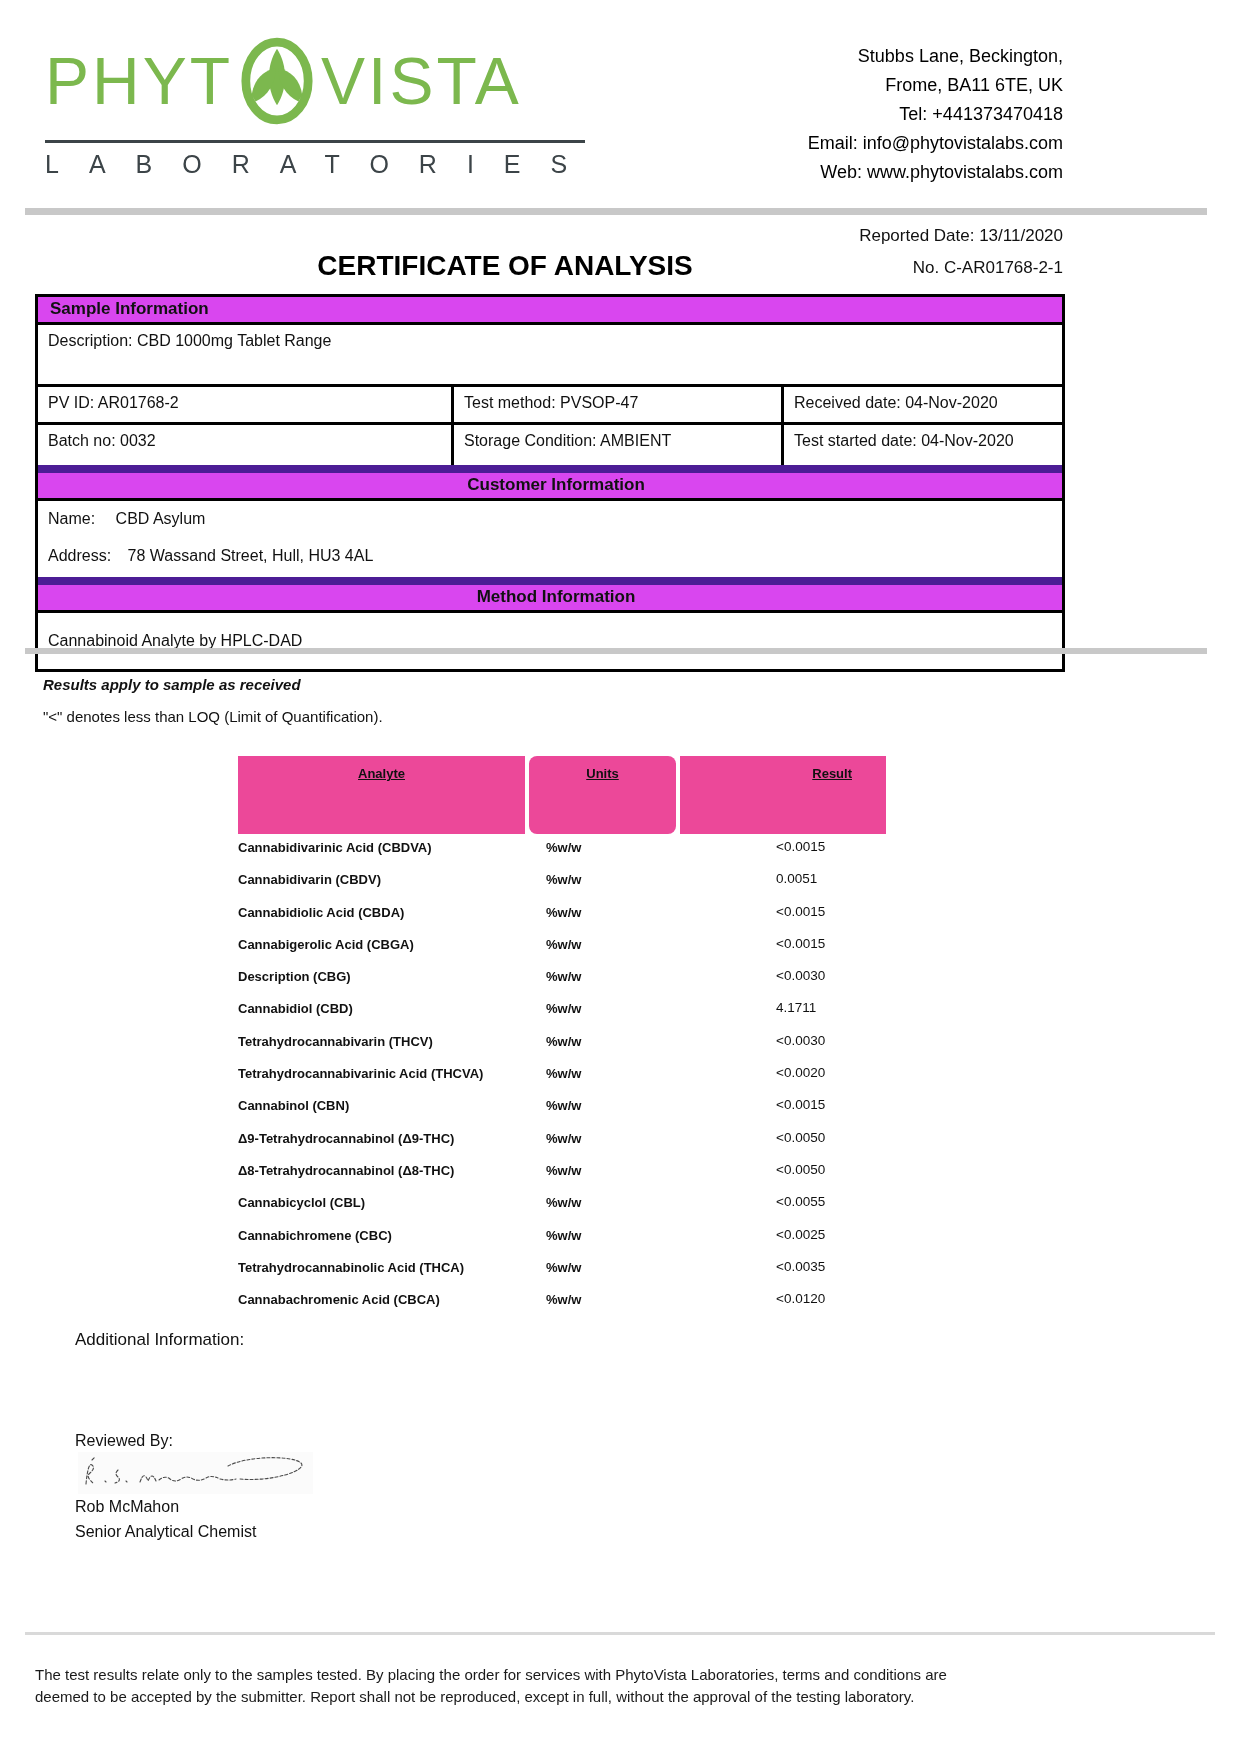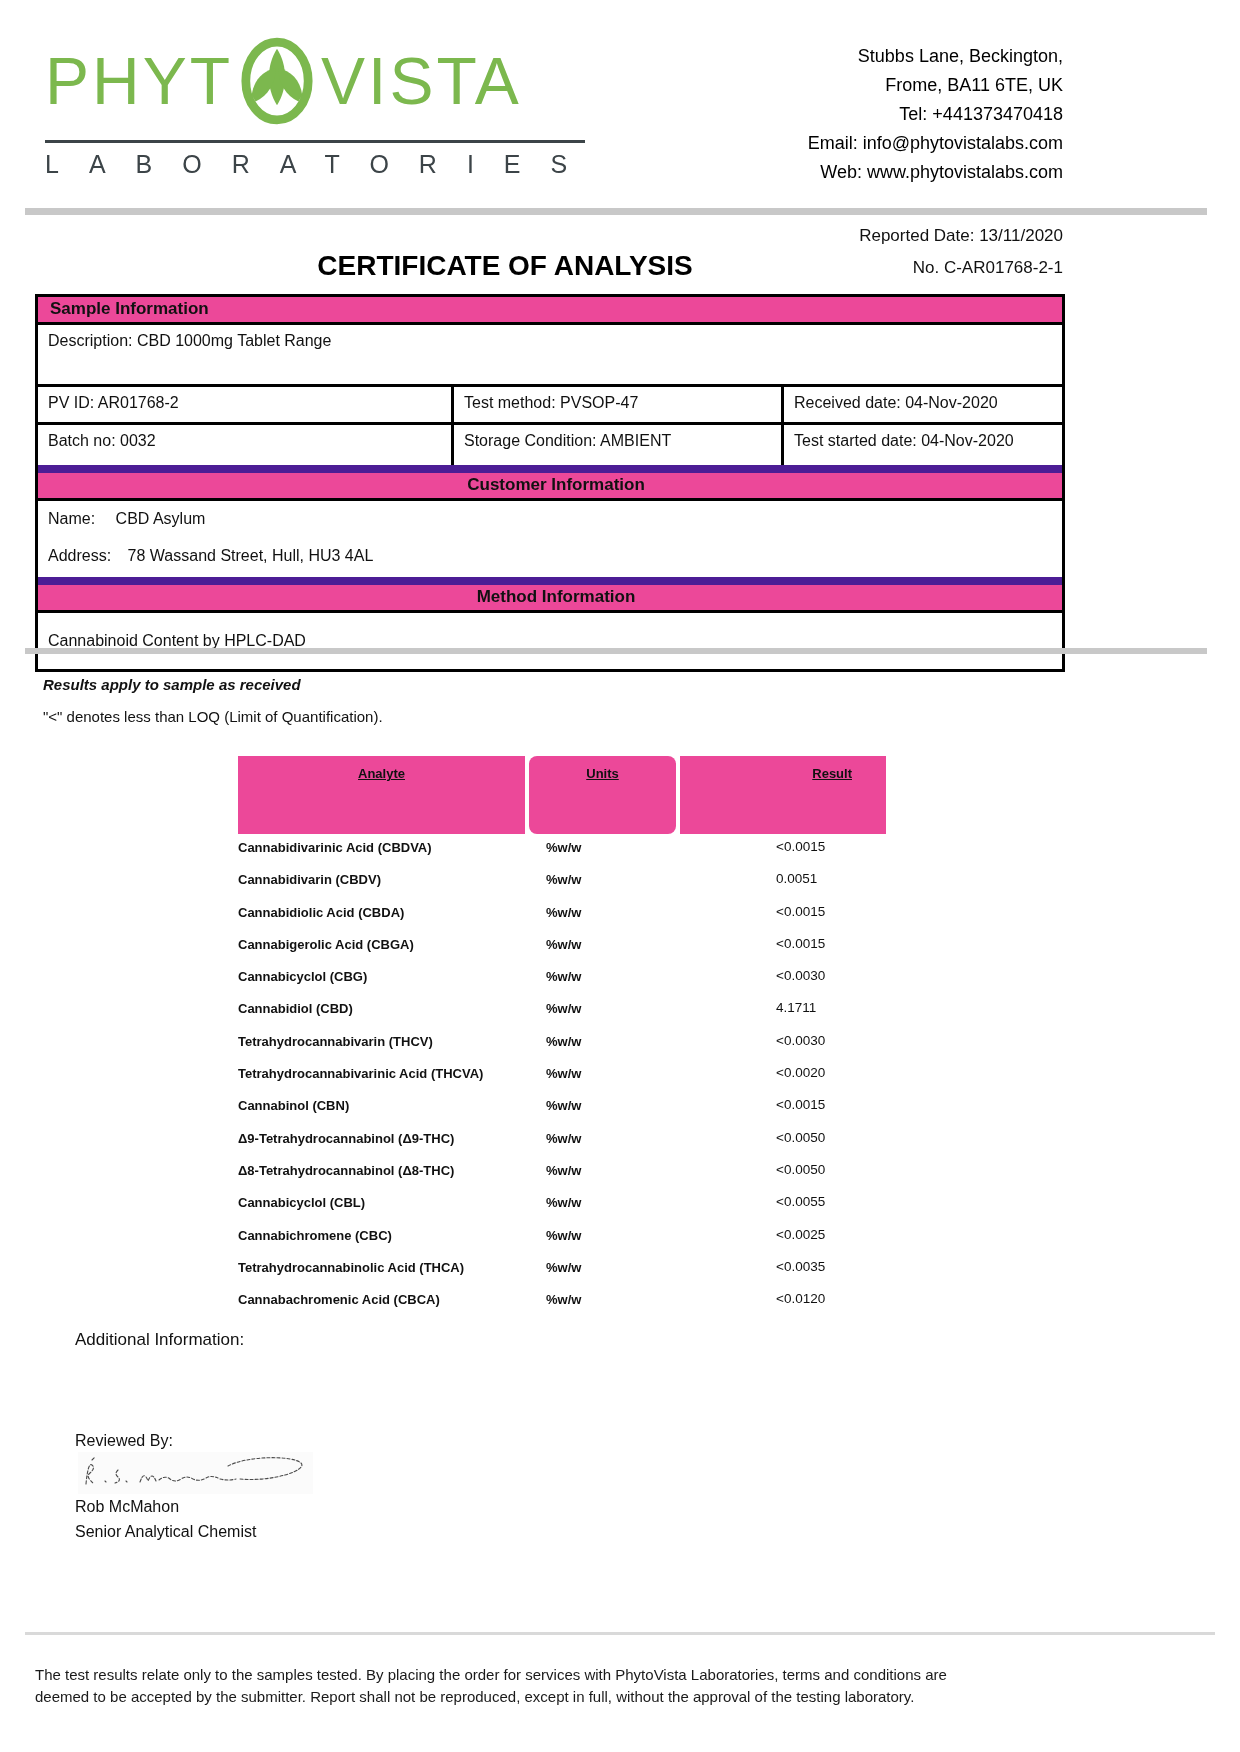--- a/index.html
+++ b/index.html
@@ -18,21 +18,21 @@
   .contact{font-size:18px;line-height:29px;text-align:right;color:#000;}
 
   .gray-line{background:#c8c8c8;}
 
   .reported{font-size:17px;text-align:right;}
   .coa-title{font-size:28px;font-weight:bold;text-align:center;letter-spacing:0px;color:#000;}
   .coa-no{font-size:17px;text-align:right;}
 
   
   .info-box{width:1030px;border:3px solid #000;box-sizing:border-box;background:#fff;font-size:16px;}
-  .bar{background:#ec4899;font-weight:bold;font-size:17px;padding:2px 0 3px 12px;border-bottom:3px solid #000;box-sizing:border-box;}
+  .bar{background:#d946ef;font-weight:bold;font-size:17px;padding:2px 0 3px 12px;border-bottom:3px solid #000;box-sizing:border-box;}
   .bar.mid{border-top:8px solid #4c1d95;text-align:center;}
   .row{display:flex;box-sizing:border-box;}
   .cell{box-sizing:border-box;padding:7px 10px;}
   .desc-row{height:62px;border-bottom:3px solid #000;}
   .desc-cell{flex:1;}
   .cond-cell{width:287px;border-left:3px solid #000;display:flex;align-items:center;}
   .pv-row{height:38px;border-bottom:3px solid #000;}
   .batch-row{height:40px;}
   .c1{width:413px;}
   .c2{width:330px;border-left:3px solid #000;}
@@ -130,21 +130,21 @@
         <span class="val">CBD Asylum</span>
       </div>
       <div>
         <span class="lbl">Address:</span>
         <span class="val" style="margin-left:12px;">78 Wassand Street, Hull, HU3 4AL</span>
       </div>
     </div>
 
     <div class="bar mid">Method Information</div>
 
-    <div class="method-cell">Cannabinoid Content by HPLC-DAD</div>
+    <div class="method-cell">Cannabinoid Analyte by HPLC-DAD</div>
 
   </div>
 
   <div class="abs gray-line" style="left:25px;top:648px;width:1182px;height:6px;"></div>
 
   <div class="abs note-bold" style="left:43px;top:676px;">Results apply to sample as received</div>
   <div class="abs note" style="left:43px;top:708px;">"&lt;" denotes less than LOQ (Limit of Quantification).</div>
 
   <div class="abs rt-header" style="left:238px;top:756px;">
     <div class="rt-h analyte">Analyte</div>
@@ -172,21 +172,21 @@
         <span class="rt-result">&lt;0.0015</span>
       </div>
 
       <div class="rt-row">
         <span class="rt-analyte">Cannabigerolic Acid (CBGA)</span>
         <span class="rt-units">%w/w</span>
         <span class="rt-result">&lt;0.0015</span>
       </div>
 
       <div class="rt-row">
-        <span class="rt-analyte">Cannabicyclol (CBG)</span>
+        <span class="rt-analyte">Description (CBG)</span>
         <span class="rt-units">%w/w</span>
         <span class="rt-result">&lt;0.0030</span>
       </div>
 
       <div class="rt-row">
         <span class="rt-analyte">Cannabidiol (CBD)</span>
         <span class="rt-units">%w/w</span>
         <span class="rt-result">4.1711</span>
       </div>
 

